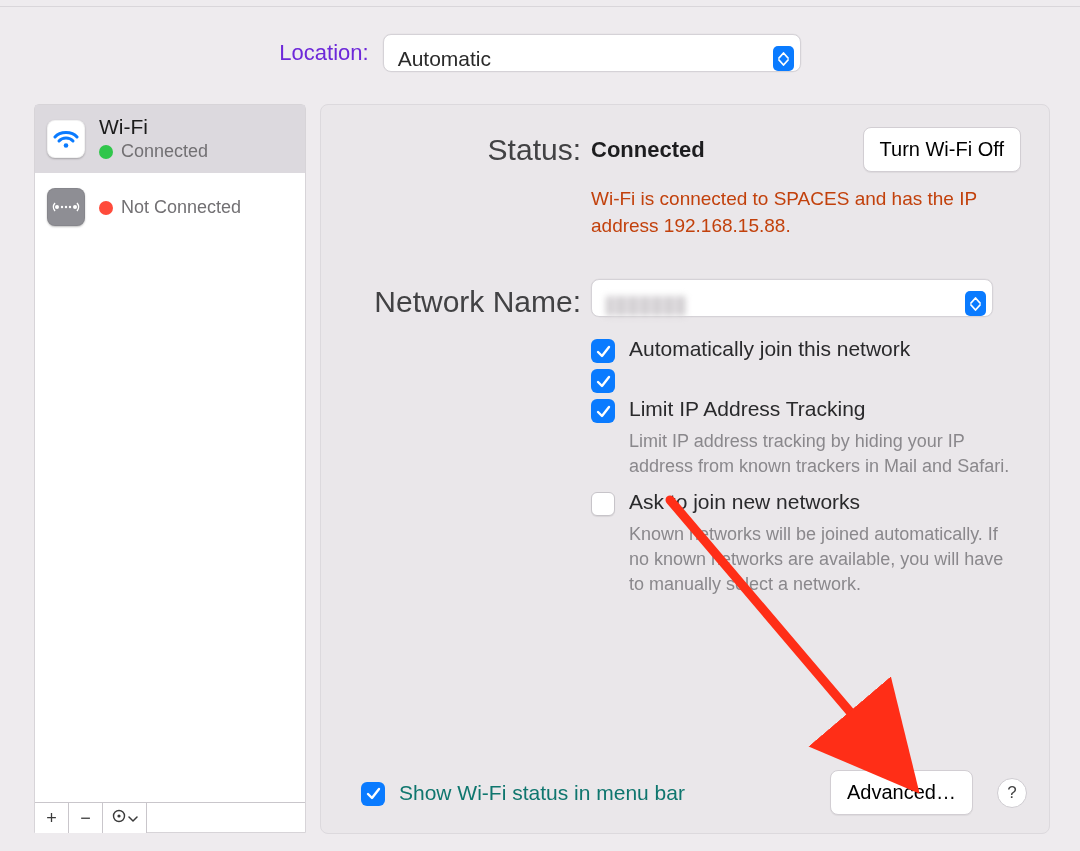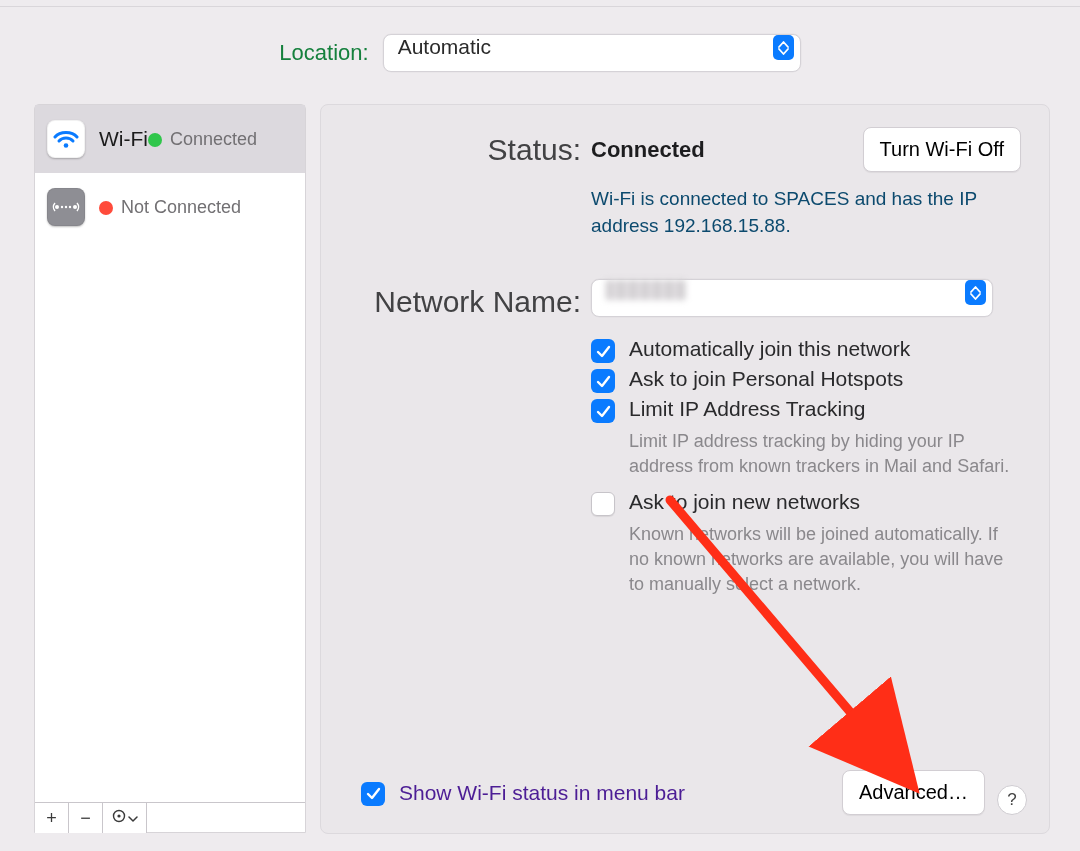--- a/index.html
+++ b/index.html
@@ -12,23 +12,23 @@
   color: #2a2a2a;
   position: relative;
 }
 .top-divider {
   position:absolute; top:6px; left:0; right:0; height:1px; background:#d9d6da;
 }
 .location-row {
   position:absolute; left:0; right:0; top:34px; display:flex; justify-content:center; align-items:center; gap:14px;
   font-size:22px;
 }
-.location-label { color:#15803d; }
+.location-label { color:#6d28d9; }
 .select {
-  display:flex; align-items:flex-start; justify-content:space-between;
+  display:flex; align-items:flex-end; justify-content:space-between;
   background:#ffffff; border:1px solid #d5d2d7; border-radius:8px;
   height:38px; padding:0 6px 0 14px; font-size:21px;
   box-shadow: 0 0 0 0.5px rgba(0,0,0,0.04);
 }
 .select.location { width:418px; }
 .select.network { width:402px; }
 .select .chevs {
   width:21px; height:25px; background:#0a7bff; border-radius:5px;
   display:flex; flex-direction:column; align-items:center; justify-content:center;
 }
@@ -42,21 +42,21 @@
   padding:10px 12px; height:68px;
   border-bottom:1px solid transparent;
 }
 .sidebar-item.selected { background:#dcd9de; }
 .sidebar-icon {
   width:38px; height:38px; border-radius:8px; display:flex; align-items:center; justify-content:center;
   box-shadow: 0 1px 2px rgba(0,0,0,0.25), inset 0 0 0 1px rgba(0,0,0,0.05);
 }
 .sidebar-icon.wifi { background:#ffffff; }
 .sidebar-icon.tb { background:#8e8e94; }
-.sidebar-text { display:flex; line-height:1.2; }
+.sidebar-text { display:flex; flex-direction:column; line-height:1.2; }
 .sidebar-title { font-size:21px; font-weight:500; color:#1b1b1b; }
 .sidebar-sub { display:flex; align-items:center; gap:8px; font-size:18px; color:#727073; margin-top:2px; }
 .status-dot { width:14px; height:14px; border-radius:50%; }
 .status-dot.green { background:#30c64b; }
 .status-dot.red { background:#ff4b3b; }
 .sidebar-toolbar {
   position:absolute; left:0; right:0; bottom:0; height:30px;
   border-top:1px solid #c9c6cb; display:flex; background:#fff;
 }
 .tb-btn {
@@ -76,43 +76,43 @@
   width:232px; text-align:right; font-size:30px; color:#424244; padding-top:6px;
 }
 .row .value-col { flex:1; padding-left:10px; }
 .status-head { display:flex; align-items:center; gap:12px; }
 .status-text { font-size:22px; font-weight:700; color:#1d1d1f; }
 .btn {
   background:#ffffff; border:1px solid #d2ced3; border-radius:8px;
   font-size:20px; padding:10px 16px; cursor:pointer;
   box-shadow: 0 1px 1px rgba(0,0,0,0.06);
 }
-.status-desc { font-size:19px; color:#0c4a6e; margin-top:14px; line-height:1.4; max-width:420px; }
+.status-desc { font-size:19px; color:#c2410c; margin-top:14px; line-height:1.4; max-width:420px; }
 .network-row { margin-top:40px; }
 .blur {
   display:inline-block; width:80px; height:20px;
   background: repeating-linear-gradient(90deg,#cfcccf 0 6px,#e2dfe2 6px 12px);
   filter: blur(3px); border-radius:2px;
 }
 .checklist { margin-left:242px; margin-top:18px; display:flex; flex-direction:column; gap:4px; }
 .check-row { display:flex; align-items:flex-start; gap:14px; }
 .checkbox {
   width:24px; height:24px; border-radius:6px; flex-shrink:0;
   display:flex; align-items:center; justify-content:center; margin-top:2px;
 }
 .checkbox.checked { background:#0a7bff; }
 .checkbox.unchecked { background:#ffffff; border:1px solid #c7c4c9; box-shadow:0 1px 1px rgba(0,0,0,0.08); }
 .check-label { font-size:21px; color:#2a2a2c; }
 .check-sub { font-size:18px; color:#8a888c; line-height:1.4; margin-top:8px; max-width:400px; }
 .bottom-row {
   position:absolute; left:28px; right:22px; bottom:18px;
   display:flex; align-items:center; justify-content:space-between;
 }
-.show-status { display:flex; align-items:center; gap:14px; font-size:21px; color:#4c1d95; margin-left:12px;}
-.bottom-right { display:flex; align-items:flex-end; gap:12px; }
+.show-status { display:flex; align-items:center; gap:14px; font-size:21px; color:#0f766e; margin-left:12px;}
+.bottom-right { display:flex; align-items:center; gap:24px; }
 .help-btn {
   width:30px; height:30px; border-radius:15px; background:#fff; border:1px solid #cfccd1;
   display:flex; align-items:center; justify-content:center; font-size:17px; color:#444;
   cursor:pointer;
 }
 .arrow {
   position:absolute; pointer-events:none;
 }
 </style>
 </head>
@@ -235,23 +235,20 @@
       <div>
           <div class="check-label">Automatically join this network</div>
         </div>
     </div>
     <div class="check-row">
       <div class="checkbox checked">
         <svg width="15" height="13">
             <path d="M2 7 L6 11 L13 2" stroke="#fff" stroke-width="2.4" fill="none" stroke-linecap="round" stroke-linejoin="round"></path>
           </svg>
       </div>
-      <div>
-          <div class="check-label">Ask to join Personal Hotspots</div>
-        </div>
     </div>
     <div class="check-row">
       <div class="checkbox checked">
         <svg width="15" height="13">
             <path d="M2 7 L6 11 L13 2" stroke="#fff" stroke-width="2.4" fill="none" stroke-linecap="round" stroke-linejoin="round"></path>
           </svg>
       </div>
       <div>
         <div class="check-label">Limit IP Address Tracking</div>
         <div class="check-sub">Limit IP address tracking by hiding your IP address from known trackers in Mail and Safari.</div>

